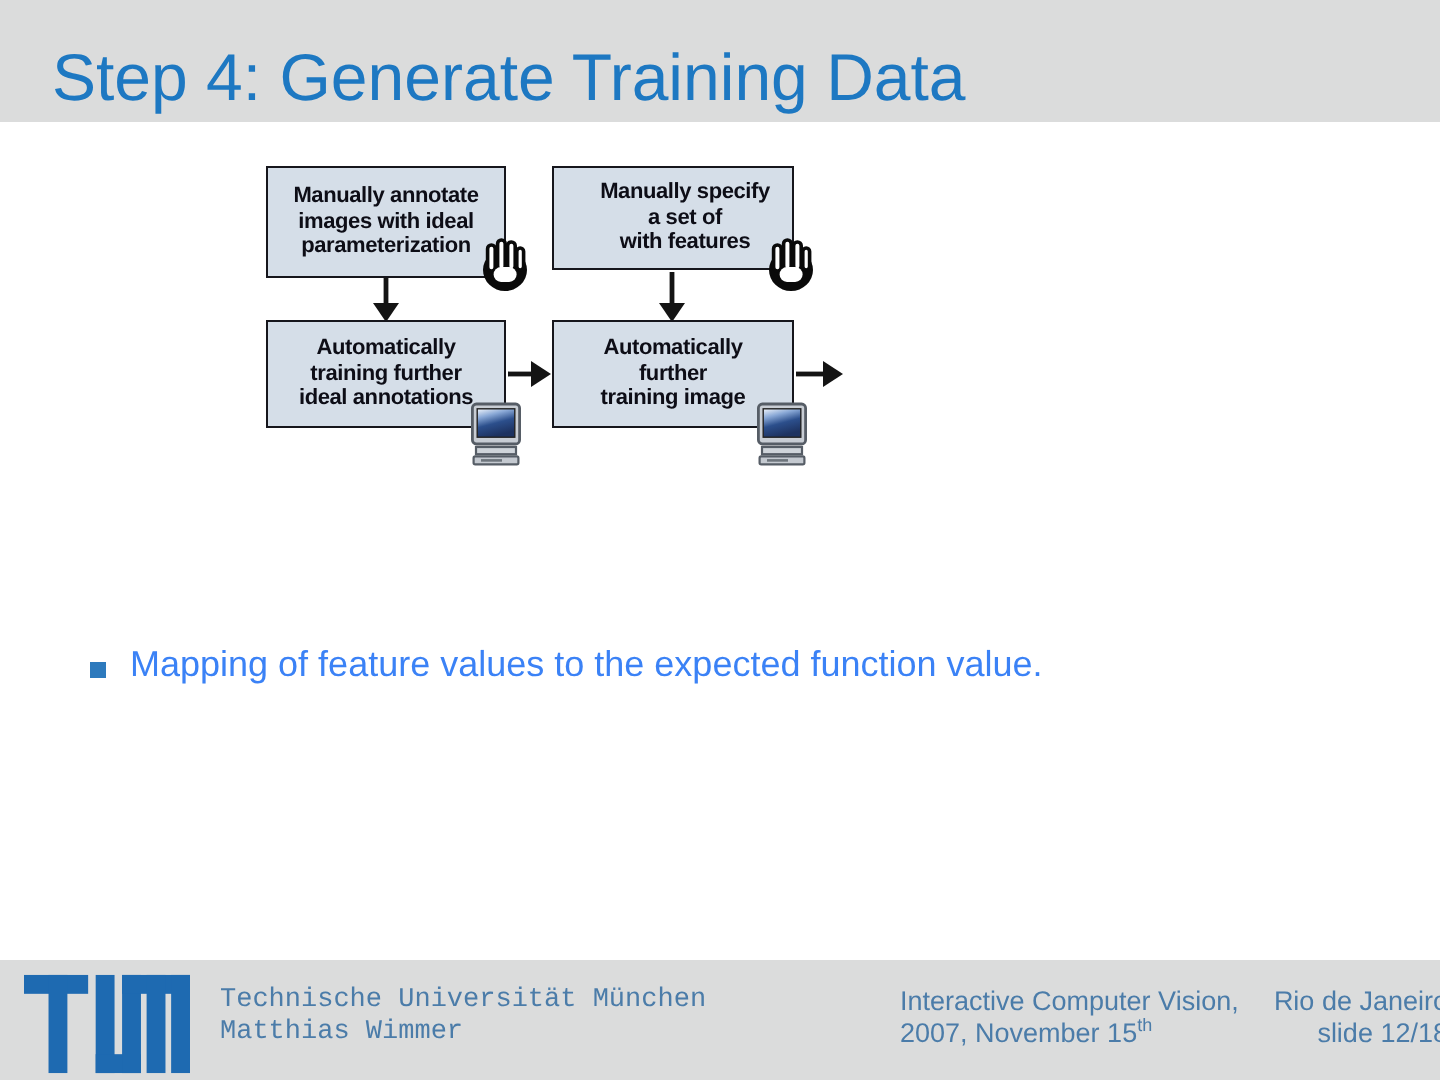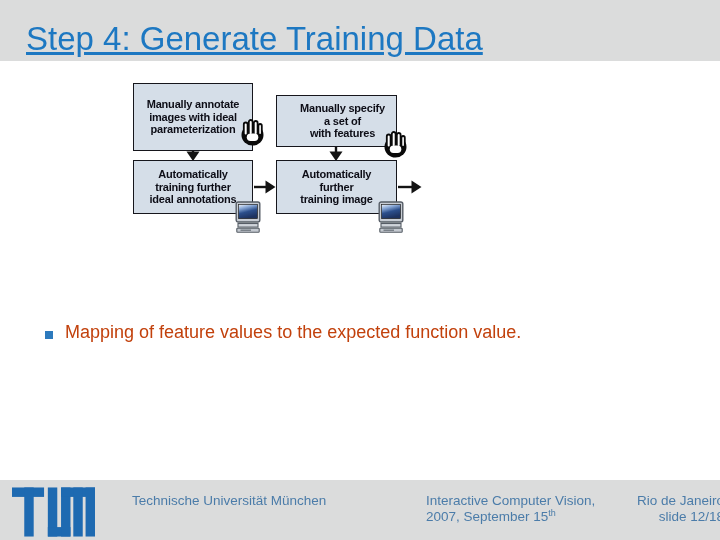--- a/index.html
+++ b/index.html
@@ -6,45 +6,45 @@
   .slide{
     position:relative;width:720px;height:540px;background:#ffffff;
     overflow:hidden;font-family:"Liberation Sans",sans-serif;
   }
   .band{position:absolute;left:0;width:720px;background:#dbdcdc;}
   .band.top{top:0;height:61px;}
   .band.bottom{top:480px;height:60px;}
   .title{
     position:absolute;left:26px;top:21px;margin:0;
     font-size:33px;font-weight:400;line-height:36px;color:#1d78c2;
-    white-space:nowrap;letter-spacing:0px;text-decoration:underline;
+    white-space:nowrap;letter-spacing:0px;
   }
   .arrows{position:absolute;left:0;top:0;pointer-events:none;}
   .dbox{
     position:absolute;box-sizing:border-box;background:#d5dee8;
     border:1.5px solid #16161c;display:flex;flex-direction:column;
     justify-content:center;text-align:center;
     font-weight:bold;font-size:11px;line-height:12.5px;
     color:#0d0d16;letter-spacing:-0.2px;
   }
   .dbox span{display:block;}
-  .box1{left:133px;top:83px;width:120px;height:68px;}
-  .box2{left:276px;top:95px;width:121px;height:52px;padding-left:12px;}
+  .box1{left:133px;top:83px;width:120px;height:56px;}
+  .box2{left:276px;top:83px;width:121px;height:52px;padding-left:12px;}
   .box3{left:133px;top:160px;width:120px;height:54px;}
   .box4{left:276px;top:160px;width:121px;height:54px;}
   .corner-icon{position:absolute;}
   .hand-pos{left:106px;top:31px;}
   .comp-pos{left:101px;top:40px;}
   .bullet-row{position:absolute;left:45px;top:320px;display:flex;align-items:flex-start;}
   .bullet-sq{width:8px;height:8px;background:#2d7abd;margin-top:11px;flex:none;}
-  .bullet-text{margin-left:12px;font-size:18px;line-height:24px;color:#c2410c;white-space:nowrap;}
+  .bullet-text{margin-left:12px;font-size:18px;line-height:24px;color:#3b82f6;white-space:nowrap;}
   .tum-logo{position:absolute;left:12px;top:487px;}
   .f-col{position:absolute;top:493px;font-size:13.5px;line-height:15.5px;color:#4b7ca9;white-space:nowrap;}
-  .f-left{left:132px;}
-  .f-mid{left:426px;}
+  .f-left{left:110px;font-family:Liberation Mono, monospace;}
+  .f-mid{left:450px;}
   .f-right{left:623px;width:101px;text-align:right;}
   .f-col sup{font-size:9px;line-height:0;}
 </style>
 </head>
 <body>
 
 <div class="slide">
 
   <div class="band top"></div>
   <div class="band bottom"></div>
@@ -151,25 +151,26 @@
       <rect x="38" y="42" width="24" height="10"></rect>
       <rect x="52" y="0" width="10" height="52"></rect>
       <rect x="52" y="0" width="36" height="10"></rect>
       <rect x="65" y="0" width="10" height="52"></rect>
       <rect x="78" y="0" width="10" height="52"></rect>
     </g>
   </svg>
 
   <div class="f-col f-left">
     <div>Technische Universität München</div>
+    <div>Matthias Wimmer</div>
   </div>
 
   <div class="f-col f-mid">
     <div>Interactive Computer Vision,</div>
-    <div><span>2007, September 15</span><sup>th</sup></div>
+    <div><span>2007, November 15</span><sup>th</sup></div>
   </div>
 
   <div class="f-col f-right">
     <div>Rio de Janeiro</div>
     <div>slide 12/18</div>
   </div>
 
 </div>
 
 </body></html>

